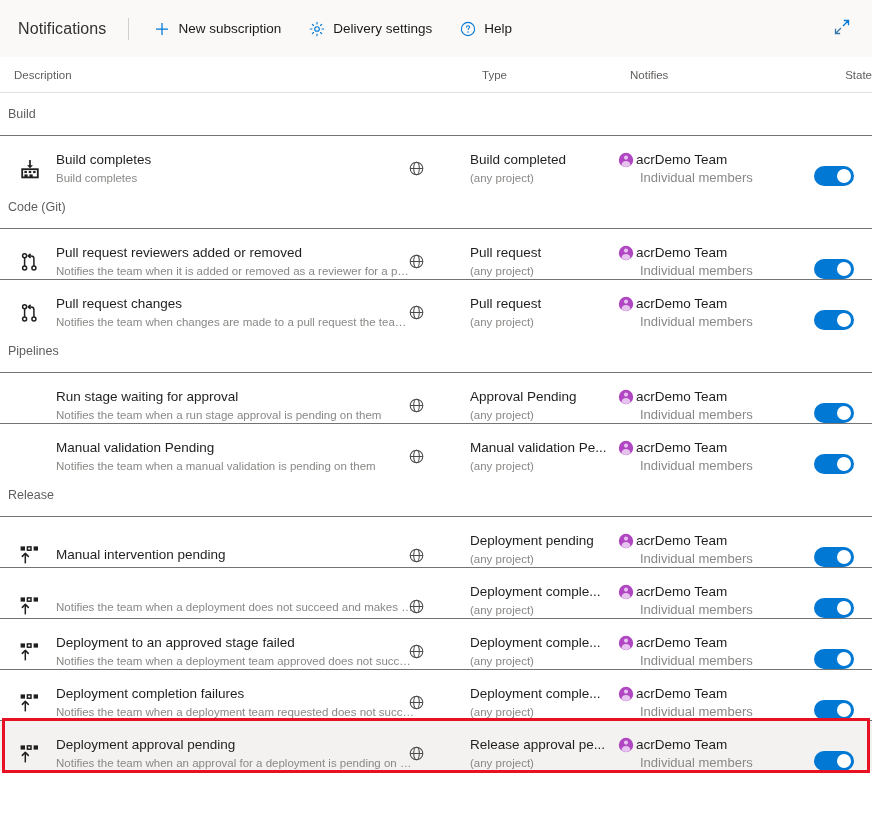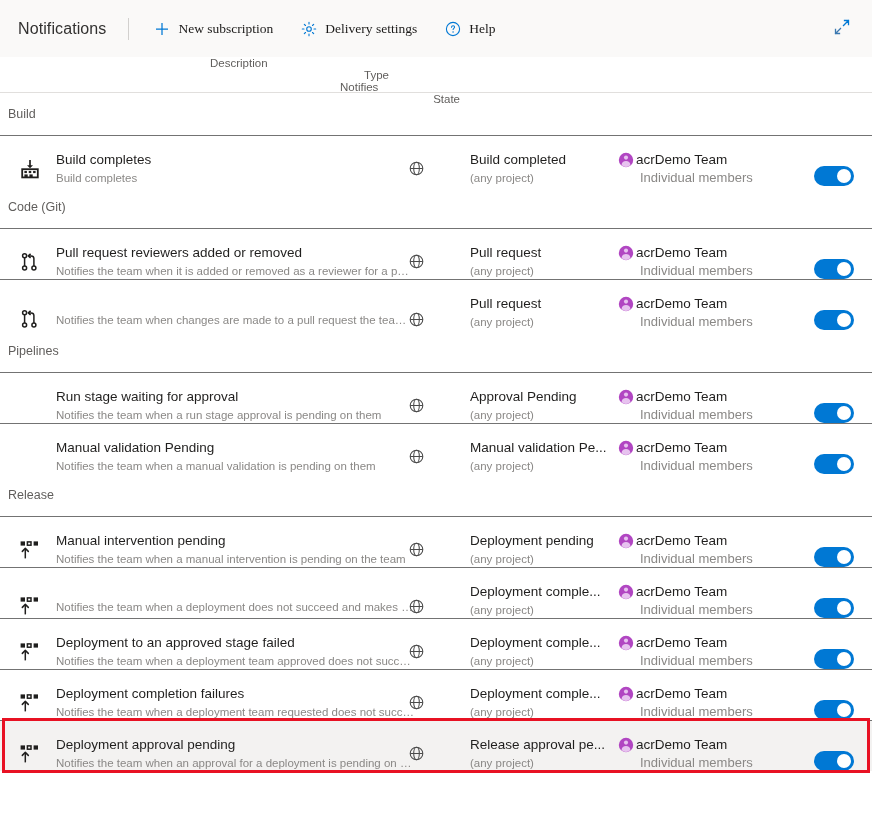--- a/index.html
+++ b/index.html
@@ -76,21 +76,20 @@
 
   
   .table-head {
     height: 35px;
     display: flex;
     align-items: center;
     border-bottom: 1px solid #e1dfdd;
     font-size: 11.5px;
     color: #605e5c;
     background: #ffffff;
-    flex-direction: column;
   }
   .th {
     box-sizing: border-box;
     padding-left: 2px;
   }
   .th-desc   { width: 480px; padding-left: 14px; }
   .th-type   { width: 148px; }
   .th-notif  { width: 196px; }
   .th-state  { width: 48px; text-align: right; }
 
@@ -268,21 +267,21 @@
     border-radius: 50%;
     background: #ffffff;
   }
 </style>
 </head>
 <body>
 
 <div class="commandbar">
   <div class="cb-title">Notifications</div>
   <div class="cb-sep"></div>
-  <div id="cb-buttons" style="display:flex;align-items:center;gap:10px;font-family:Liberation Serif, serif;">
+  <div id="cb-buttons" style="display:flex;align-items:center;gap:10px;">
       <div class="cb-btn">
         <span class="cb-icon">
           <svg width="16" height="16" viewBox="0 0 16 16">
             <path d="M8 2v12M2 8h12" stroke="#0078d4" stroke-width="1.25"></path>
           </svg>
         </span>
         <span>New subscription</span>
       </div>
       <div class="cb-btn">
         <span class="cb-icon">
@@ -430,20 +429,21 @@
           <svg width="22" height="22" viewBox="0 0 22 22" fill="none">
             <circle cx="5.6" cy="4.8" r="2" stroke="#201f1e" stroke-width="1.5"></circle>
             <circle cx="5.6" cy="17.1" r="2" stroke="#201f1e" stroke-width="1.5"></circle>
             <circle cx="14.9" cy="17.1" r="2" stroke="#201f1e" stroke-width="1.5"></circle>
             <path d="M5.6 6.9v8.2" stroke="#201f1e" stroke-width="1.5"></path>
             <path d="M14.9 15.1V7.6c0-1.5-1.2-2.7-2.7-2.7h-2.6" stroke="#201f1e" stroke-width="1.5"></path>
             <path d="M11.6 2.9L9.3 4.9l2.3 2" stroke="#201f1e" stroke-width="1.5" fill="none" stroke-linejoin="round"></path>
           </svg>
         </div>
         <div class="desc-text">
+          <div class="desc-title">Pull request changes</div>
           <div class="desc-sub">Notifies the team when changes are made to a pull request the team is a r...</div>
         </div>
         <div class="cell-scope">
           <svg width="17" height="17" viewBox="0 0 17 17" fill="none">
             <circle cx="8.5" cy="8.5" r="6.3" stroke="#4a4a4a" stroke-width="1.05"></circle>
             <ellipse cx="8.5" cy="8.5" rx="2.8" ry="6.3" stroke="#4a4a4a" stroke-width="1.05"></ellipse>
             <path d="M2.2 8.5h12.6" stroke="#4a4a4a" stroke-width="1.05"></path>
           </svg>
         </div>
       </div>
@@ -558,21 +558,20 @@
           <svg width="24" height="24" viewBox="0 0 24 24" fill="none">
             <rect x="2.6" y="3.4" width="4.4" height="4.2" fill="#201f1e"></rect>
             <rect x="9.4" y="3.9" width="3.6" height="3.3" stroke="#201f1e" stroke-width="1.5" fill="none"></rect>
             <rect x="15.6" y="3.4" width="4.4" height="4.2" fill="#201f1e"></rect>
             <path d="M7.3 20.4V11" stroke="#201f1e" stroke-width="1.5"></path>
             <path d="M4.3 13.4l3-3 3 3" stroke="#201f1e" stroke-width="1.5" fill="none" stroke-linecap="round" stroke-linejoin="round"></path>
           </svg>
         </div>
         <div class="desc-text">
           <div class="desc-title">Manual intervention pending</div>
-          <div class="desc-sub">Notifies the team when a manual intervention is pending on the team</div>
         </div>
         <div class="cell-scope">
           <svg width="17" height="17" viewBox="0 0 17 17" fill="none">
             <circle cx="8.5" cy="8.5" r="6.3" stroke="#4a4a4a" stroke-width="1.05"></circle>
             <ellipse cx="8.5" cy="8.5" rx="2.8" ry="6.3" stroke="#4a4a4a" stroke-width="1.05"></ellipse>
             <path d="M2.2 8.5h12.6" stroke="#4a4a4a" stroke-width="1.05"></path>
           </svg>
         </div>
       </div>
       <div class="cell-type">

